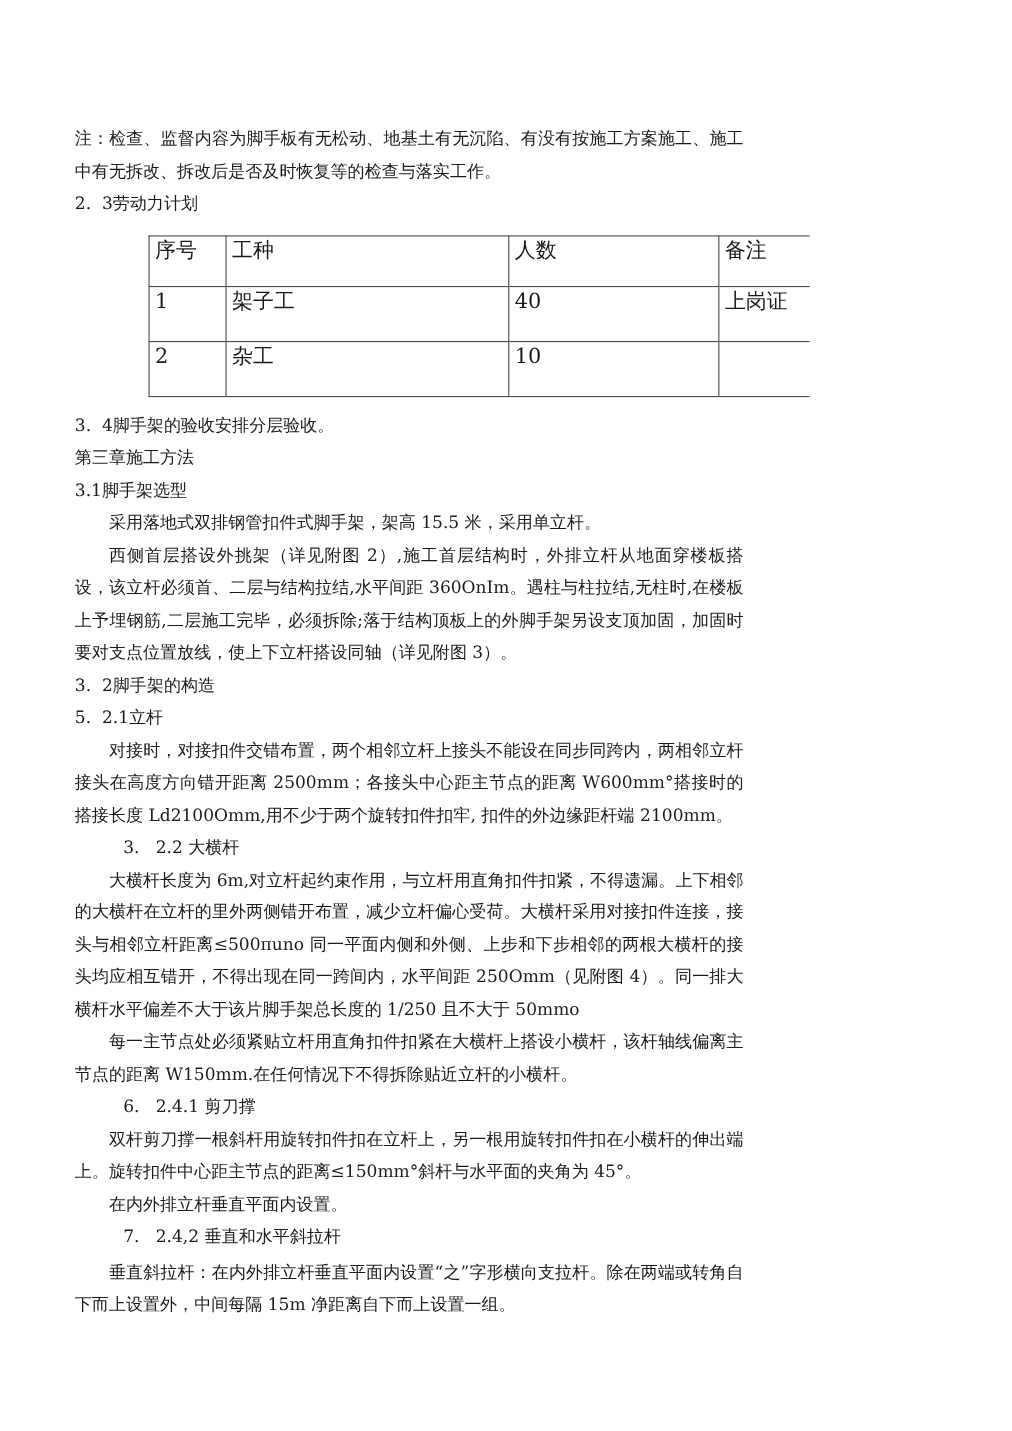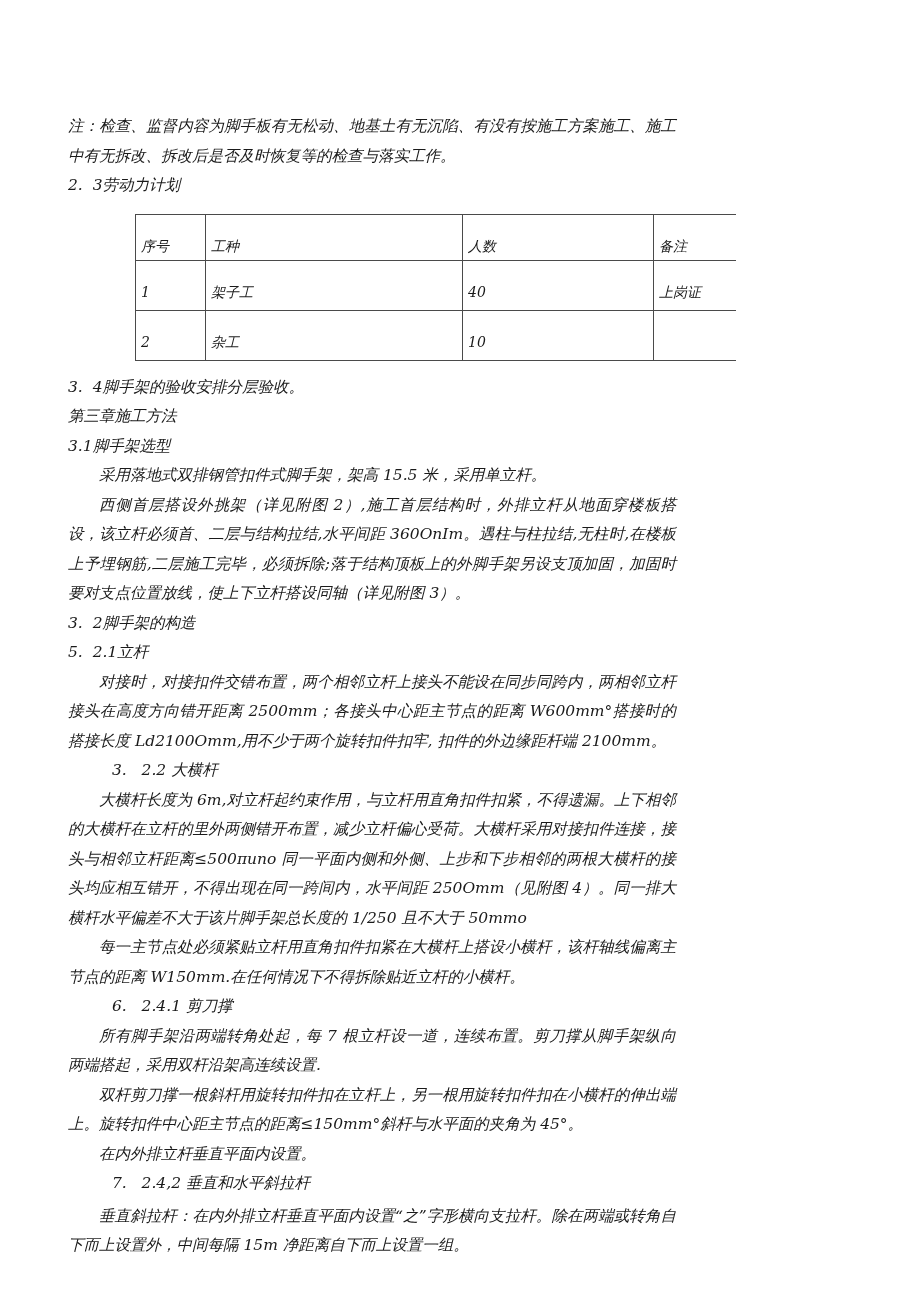--- a/index.html
+++ b/index.html
@@ -12,21 +12,20 @@
     color: #1a1a1a;
   }
   .page {
     position: relative;
     width: 736px;
     height: 1301px;
     background: #ffffff;
     box-sizing: border-box;
     padding: 112px 60px 0 68px;
     overflow: hidden;
-    font-style: italic;
   }
   .doc {
     font-size: 15.5px;
     line-height: 29.5px;
     text-align: justify;
     text-justify: inter-ideograph;
   }
   p {
     margin: 0;
     padding: 0;
@@ -48,25 +47,25 @@
   
   table.labor {
     border-collapse: collapse;
     width: 650px;
     margin: 13px 0 12px 67px;
     table-layout: fixed;
   }
   table.labor td, table.labor th {
     border: 1px solid #4a4a4a;
     font-weight: normal;
-    font-size: 14px;
+    font-size: 19px;
     line-height: 20px;
     text-align: left;
     vertical-align: top;
-    padding: 21px 0 0 5px;
+    padding: 3px 0 0 5px;
     height: 42px;
     box-sizing: border-box;
   }
   table.labor tr.hdr td { height: 46px; }
   table.labor tr.body td { height: 50px; }
   col.c1 { width: 70px; }
   col.c2 { width: 257px; }
   col.c3 { width: 191px; }
   col.c4 { width: 132px; }
   .gap-sm { height: 3px; }
@@ -129,21 +128,20 @@
     <p class="numline lvl2">3.   2.2 大横杆</p>
 
     <p class="indent2">大横杆长度为 6m,对立杆起约束作用，与立杆用直角扣件扣紧，不得遗漏。上下相邻的大横杆在立杆的里外两侧错开布置，减少立杆偏心受荷。大横杆采用对接扣件连接，接头与相邻立杆距离≤500πuno 同一平面内侧和外侧、上步和下步相邻的两根大横杆的接头均应相互错开，不得出现在同一跨间内，水平间距 250Omm（见附图 4）。同一排大横杆水平偏差不大于该片脚手架总长度的 1/250 且不大于 50mmo</p>
 
 
     <p class="indent2">每一主节点处必须紧贴立杆用直角扣件扣紧在大横杆上搭设小横杆，该杆轴线偏离主节点的距离 W150mm.在任何情况下不得拆除贴近立杆的小横杆。</p>
 
 
     <p class="numline lvl2">6.   2.4.1 剪刀撑</p>
 
-    <p class="indent2">所有脚手架沿两端转角处起，每 7 根立杆设一道，连续布置。剪刀撑从脚手架纵向两端搭起，采用双杆沿架高连续设置.</p>
 
     <p class="indent2">双杆剪刀撑一根斜杆用旋转扣件扣在立杆上，另一根用旋转扣件扣在小横杆的伸出端上。旋转扣件中心距主节点的距离≤150mm°斜杆与水平面的夹角为 45°。</p>
 
     <p class="indent2">在内外排立杆垂直平面内设置。</p>
 
     <p class="numline lvl2">7.   2.4,2 垂直和水平斜拉杆</p>
 
     <div class="gap-sm"></div>
 
     <p class="indent2">垂直斜拉杆：在内外排立杆垂直平面内设置“之”字形横向支拉杆。除在两端或转角自下而上设置外，中间每隔 15m 净距离自下而上设置一组。</p>

